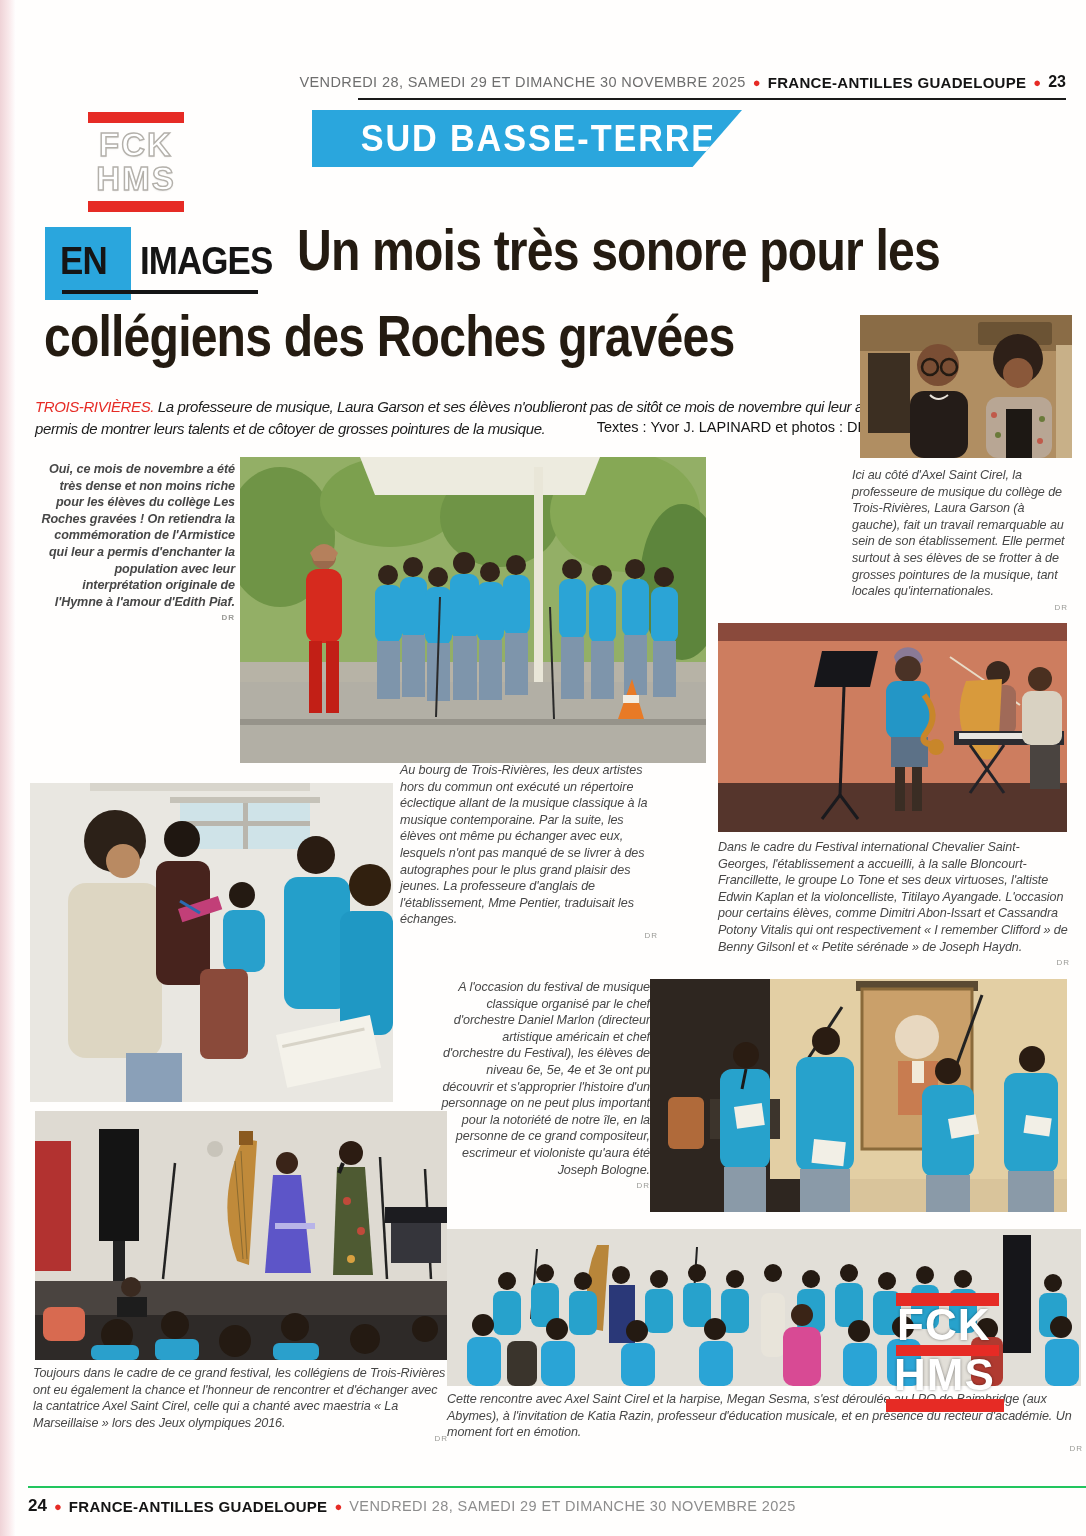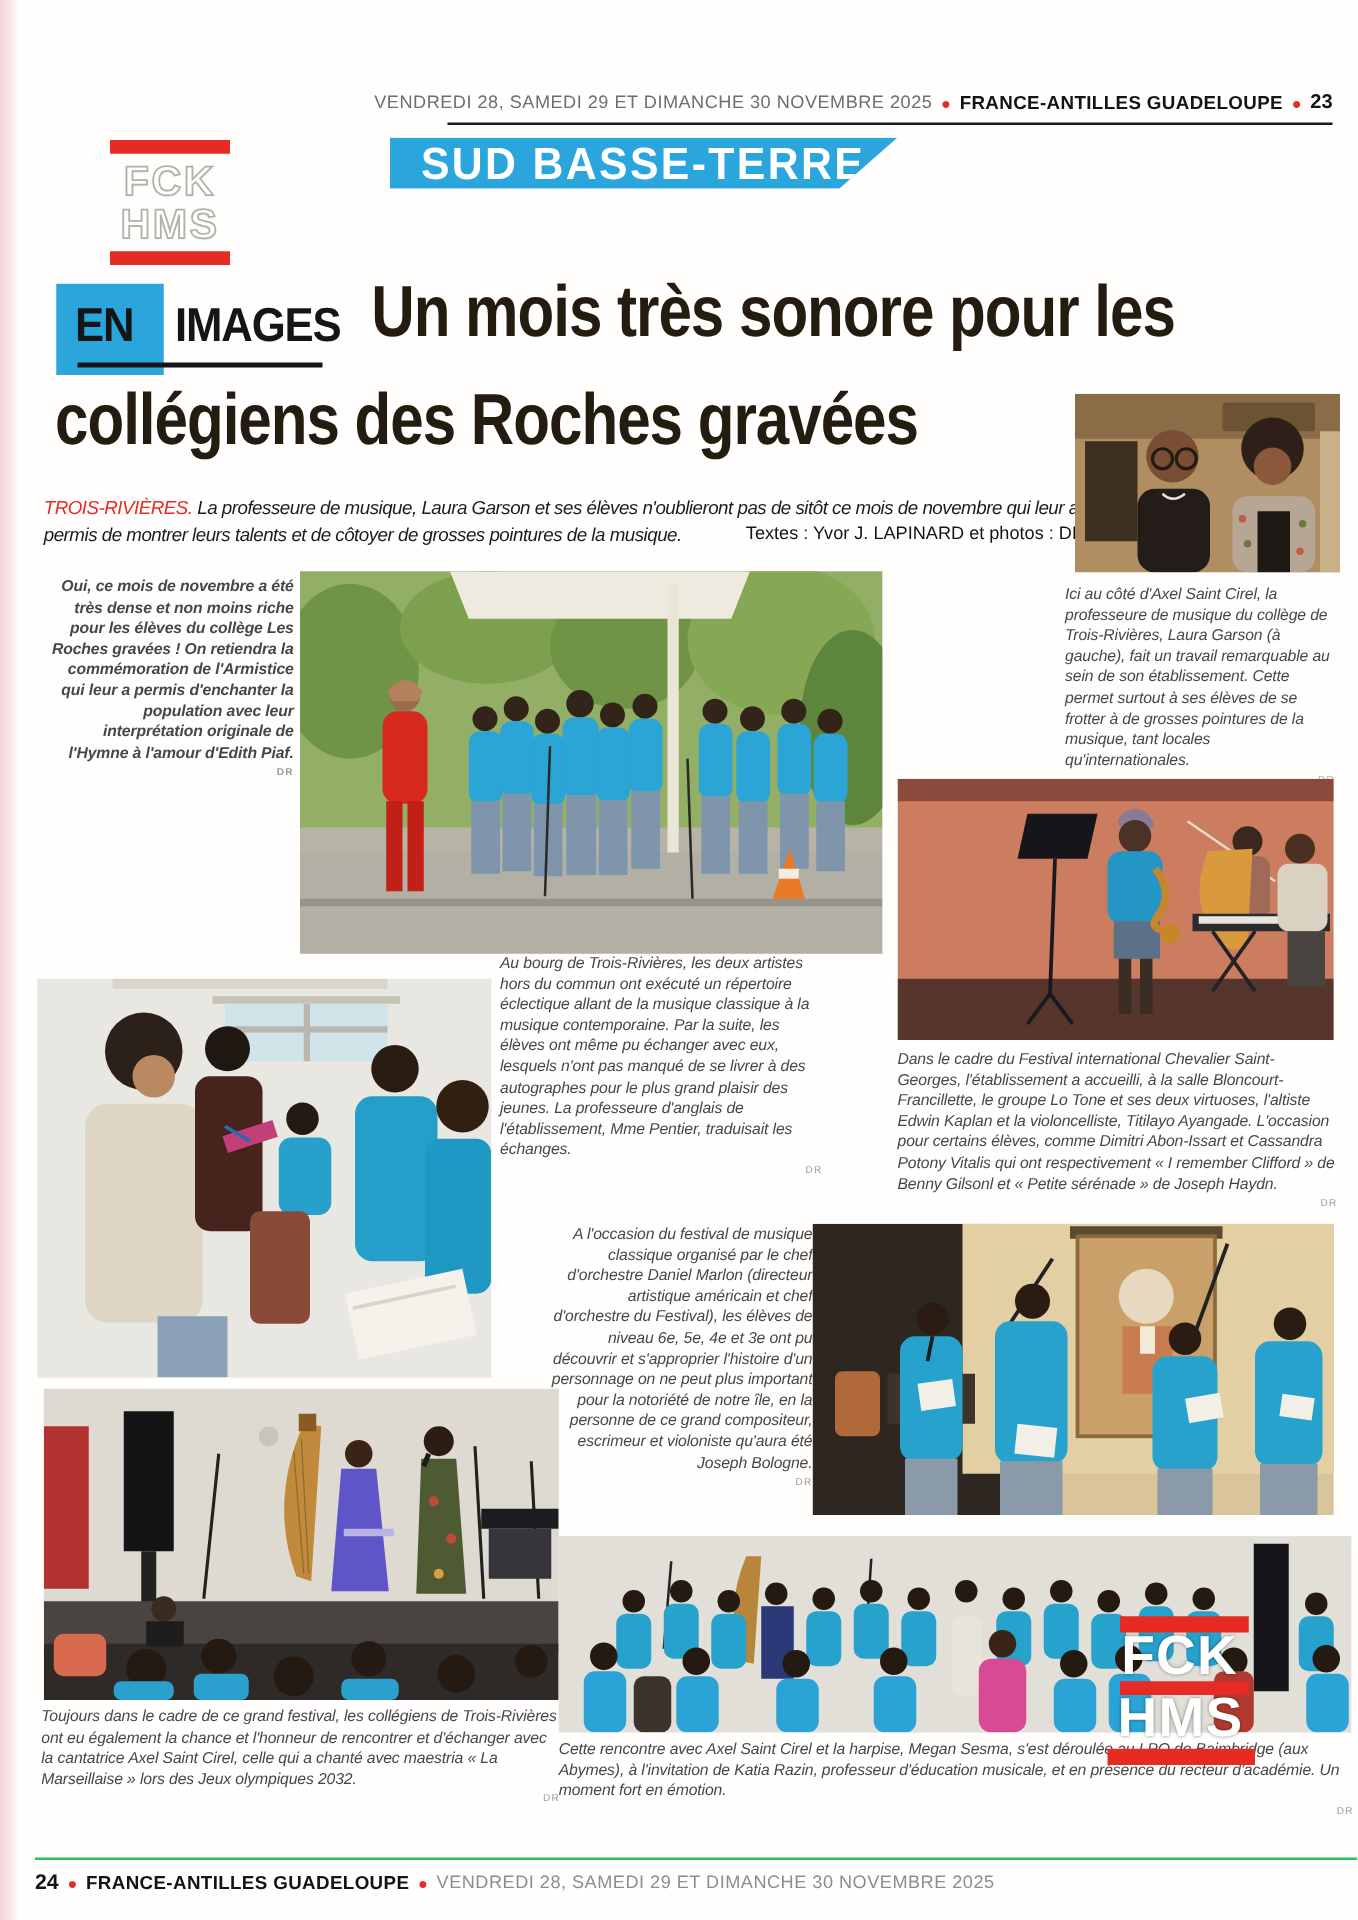--- a/index.html
+++ b/index.html
@@ -27,23 +27,23 @@
 
   
   .logo-top{left:88px;top:112px;width:96px;height:100px;display:flex;flex-direction:column;
     justify-content:space-between;align-items:center;}
   .logo-bar{width:96px;height:11px;background:var(--accent_red);}
   .logo-letters{display:flex;flex-direction:column;align-items:center;line-height:1.02;
     font-weight:bold;font-size:33px;letter-spacing:2px;color:#ffffff;
     -webkit-text-stroke:1.4px #b3b0aa;text-shadow:0 1px 2px rgba(0,0,0,.12);}
 
   
-  .banner{left:312px;top:110px;width:406px;height:41px;background:var(--accent_blue);
+  .banner{left:312px;top:110px;width:406px;height:57px;background:var(--accent_blue);
     clip-path:polygon(0 0,100% 0,88.5% 100%,0 100%);
-    display:flex;align-items:center;}
+    display:flex;align-items:center;padding-left:24px;}
   .banner span{color:#fff;font-weight:bold;font-size:36px;letter-spacing:2px;
     padding-left:26px;transform:scaleX(.95);transform-origin:0 50%;white-space:nowrap;}
 
   
   .k-square{left:45px;top:227px;width:86px;height:73px;background:var(--accent_blue);}
   .k-text{top:240px;font-weight:bold;font-size:38px;color:#151515;letter-spacing:-1px;
     transform:scaleX(.92);transform-origin:0 0;white-space:nowrap;}
   .k-en{left:60px;}
   .k-img{left:140px;}
   .k-line{left:62px;top:290px;width:196px;height:4px;background:#151515;}
@@ -228,21 +228,21 @@
       <polygon points="378,262 404,262 392,222" fill="#e87a26"></polygon>
       <rect x="383" y="238" width="16" height="8" fill="#f3ede2"></rect>
       <g stroke="#2a2a2a" stroke-width="2">
         <line x1="200" y1="140" x2="196" y2="260"></line>
           <line x1="310" y1="150" x2="314" y2="262"></line>
       </g>
     </svg>
   </div>
 
   <div class="abs cap cap-laura">
-    <span>Ici au côté d'Axel Saint Cirel, la professeure de musique du collège de Trois-Rivières, Laura Garson (à gauche), fait un travail remarquable au sein de son établissement. Cette permet surtout à ses élèves de se frotter à de grosses pointures de la musique, tant locales qu'internationales.</span>
+    <span>Ici au côté d'Axel Saint Cirel, la professeure de musique du collège de Trois-Rivières, Laura Garson (à gauche), fait un travail remarquable au sein de son établissement. Elle permet surtout à ses élèves de se frotter à de grosses pointures de la musique, tant locales qu'internationales.</span>
     <span class="dr">DR</span>
   </div>
 
   <div class="abs photo p-sax">
     <svg viewBox="0 0 349 209" preserveAspectRatio="none">
       <rect width="349" height="209" fill="#cd7d5f"></rect>
       <rect width="349" height="18" fill="#8a4a3c"></rect>
       <rect y="160" width="349" height="49" fill="#55352c"></rect>
       <polygon points="104,28 160,28 152,64 96,64" fill="#16161a"></polygon>
       <line x1="126" y1="64" x2="122" y2="172" stroke="#1a1a1e" stroke-width="3"></line>
@@ -398,21 +398,21 @@
           <rect x="120" y="228" width="44" height="21" rx="6"></rect>
         <rect x="238" y="232" width="46" height="17" rx="6"></rect>
       </g>
       <rect x="8" y="196" width="42" height="34" rx="8" fill="#d86a50"></rect>
       <circle cx="96" cy="176" r="10" fill="#3a2a20"></circle>
       <rect x="82" y="186" width="30" height="20" fill="#1d1d1d"></rect>
     </svg>
   </div>
 
   <div class="abs cap cap-marseillaise">
-    <span>Toujours dans le cadre de ce grand festival, les collégiens de Trois-Rivières ont eu également la chance et l'honneur de rencontrer et d'échanger avec la cantatrice Axel Saint Cirel, celle qui a chanté avec maestria « La Marseillaise » lors des Jeux olympiques 2032.</span>
+    <span>Toujours dans le cadre de ce grand festival, les collégiens de Trois-Rivières ont eu également la chance et l'honneur de rencontrer et d'échanger avec la cantatrice Axel Saint Cirel, celle qui a chanté avec maestria « La Marseillaise » lors des Jeux olympiques 2016.</span>
     <span class="dr">DR</span>
   </div>
 
   <div class="abs photo p-group">
     <svg viewBox="0 0 634 157" preserveAspectRatio="none">
       <rect width="634" height="157" fill="#e2dfd8"></rect>
       <rect x="556" y="6" width="28" height="118" fill="#16161a"></rect>
       <path d="M150 16 q-18 42 -4 84 l10 2 6 -86 z" fill="#b8863a"></path>
       <line x1="90" y1="20" x2="84" y2="90" stroke="#222" stroke-width="2"></line>
       <line x1="250" y1="18" x2="246" y2="80" stroke="#222" stroke-width="2"></line>

